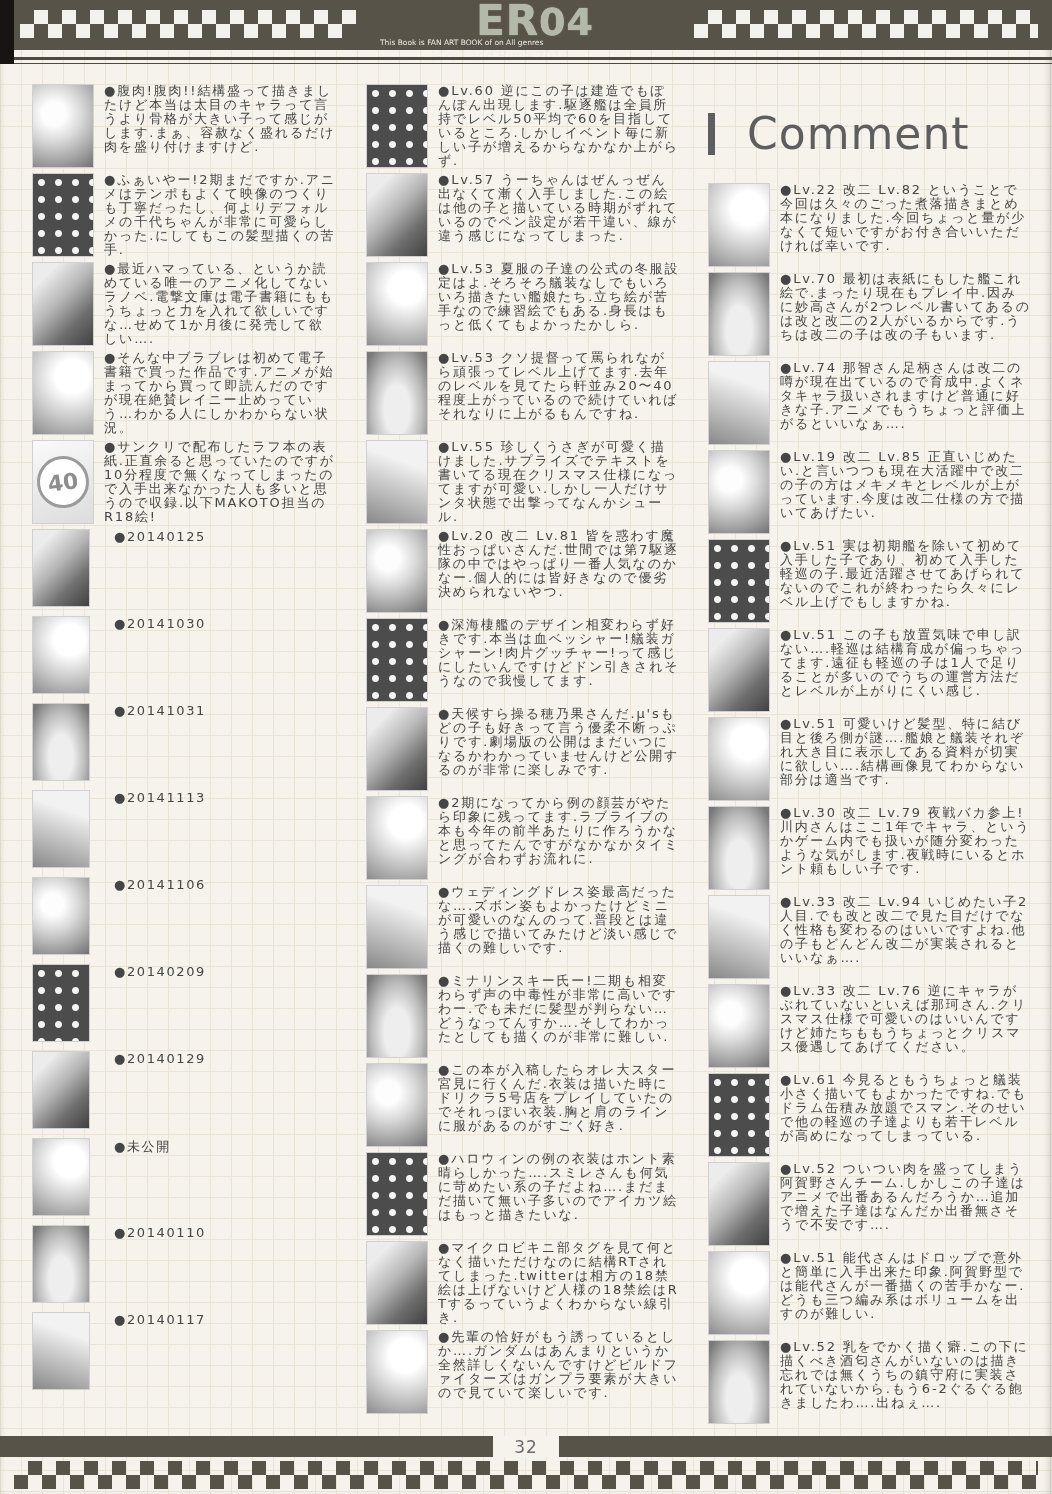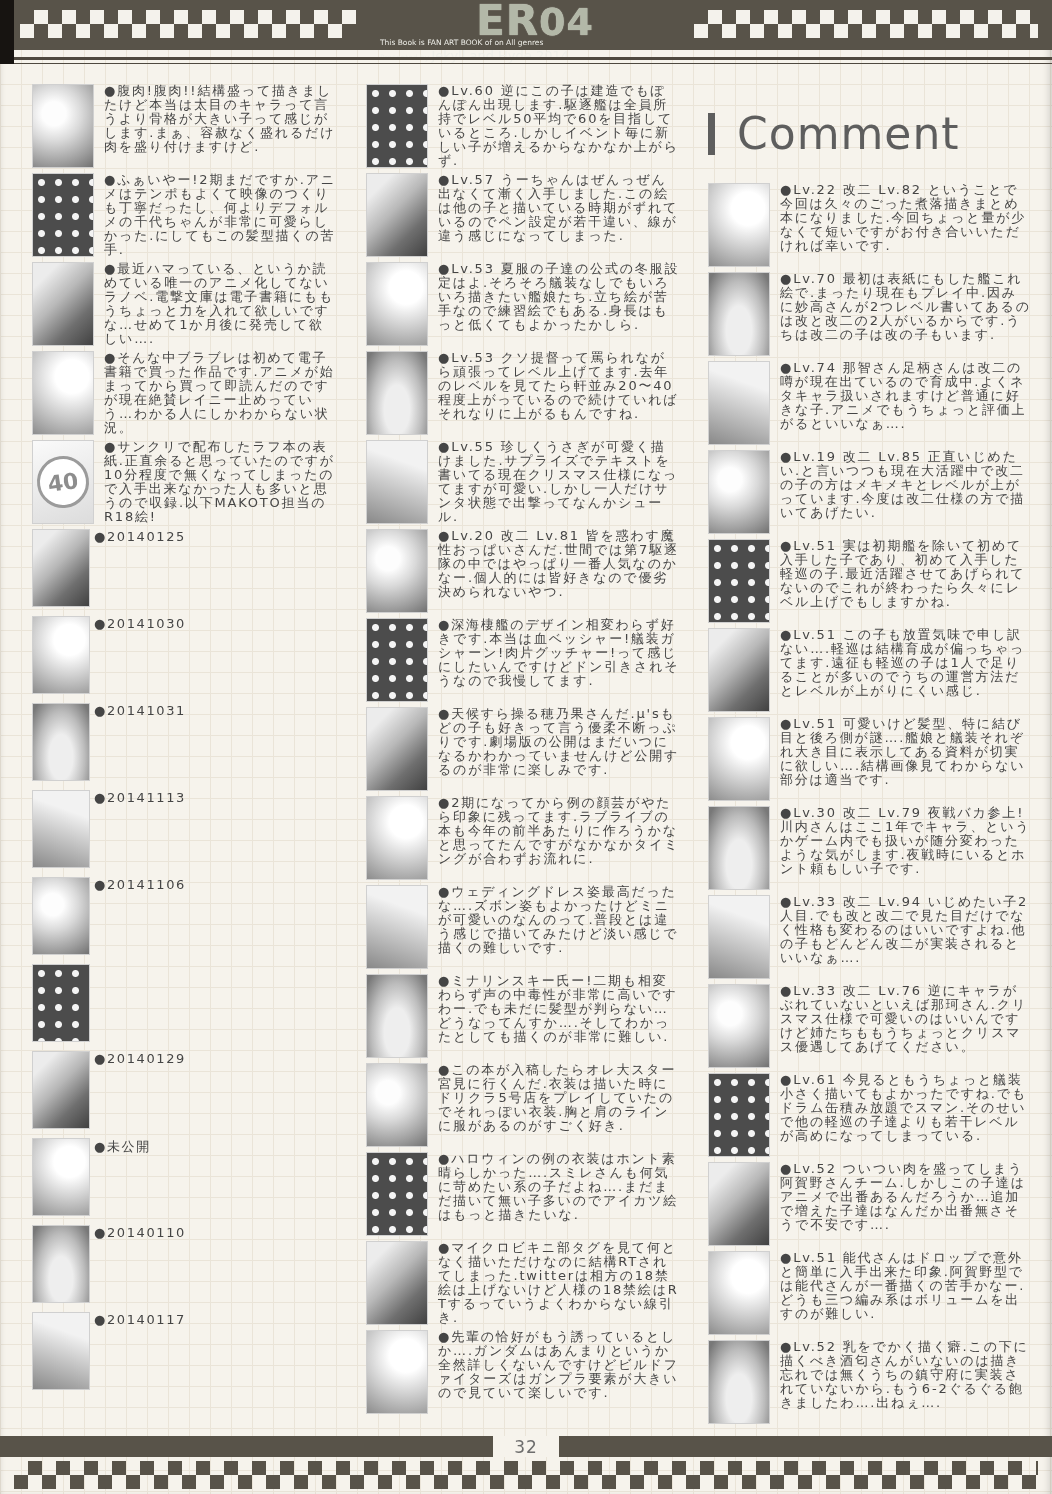--- a/index.html
+++ b/index.html
@@ -46,40 +46,40 @@
   .comment-block{display:flex;gap:10px;margin-bottom:5px;}
   .thumb{
     flex:0 0 62px;height:84px;box-sizing:border-box;
     border:1px solid #d5d0c6;filter:saturate(0);
   }
   .comment-text{
     margin:0;font-size:13px;line-height:14px;letter-spacing:1.8px;
     color:#454545;word-break:break-all;
   }
 
-  .date-row{display:flex;gap:4px;height:82px;margin-bottom:5px;}
+  .date-row{display:flex;gap:24px;height:82px;margin-bottom:5px;}
   .date-row .thumb{flex:0 0 58px;height:78px;}
   .date-text{margin:0;font-size:13px;letter-spacing:1.6px;color:#454545;}
 
   
   .tv0{background:radial-gradient(circle at 35% 35%, #fdfdfd 0 18%, #d9d9d9 42%, #9d9d9d 76%, #717171);}
   .tv1{background:linear-gradient(135deg, #ececec 18%, #b8b8b8 45%, #6f6f6f 72%, #414141);}
   .tv2{background:radial-gradient(circle at 65% 30%, #ffffff 0 24%, #d1d1d1 55%, #8c8c8c);}
   .tv3{background:#4c4c4c radial-gradient(circle, #f4f4f4 0 3px, transparent 4px);background-size:17px 17px;}
   .tv4{background:linear-gradient(200deg, #f2f2f2 28%, #c6c6c6 58%, #898989);}
   .tv5{background:radial-gradient(ellipse at 50% 70%, #eeeeee 0 30%, #bcbcbc 60%, #787878 92%);}
   .tv-badge{background:linear-gradient(160deg,#fafafa,#dcdcdc);display:flex;align-items:center;justify-content:center;}
   .thumb-badge{
     width:46px;height:46px;border:3px solid #9b9b9b;border-radius:50%;
     display:flex;align-items:center;justify-content:center;
     font-size:22px;font-weight:bold;color:#8d8d8d;transform:rotate(-8deg);background:#fff;
   }
 
   
-  .comment-heading{display:flex;align-items:center;gap:22px;margin:24px 0 24px 0;}
+  .comment-heading{display:flex;align-items:center;gap:32px;margin:24px 0 24px 0;}
   .heading-bar{width:7px;height:42px;background:#5e5e5e;}
   .heading-text{font-size:44px;color:#5e5e5e;letter-spacing:1px;font-weight:400;}
 
   
   .footer{position:absolute;left:0;right:0;bottom:0;height:58px;z-index:2;}
   .footer-band{position:absolute;top:0;left:0;right:0;height:21px;background:#585349;}
   .footer-notch{
     position:absolute;top:0;left:50%;transform:translateX(-50%);
     width:66px;height:21px;background:#f6f3ec;
     display:flex;align-items:center;justify-content:center;
@@ -155,20 +155,21 @@
         <div class="date-row">
           <div class="thumb tv4"></div>
           <p class="date-text">●20141113</p>
         </div>
         <div class="date-row">
           <div class="thumb tv0"></div>
           <p class="date-text">●20141106</p>
         </div>
         <div class="date-row">
           <div class="thumb tv3"></div>
+          <p class="date-text">●20140209</p>
         </div>
         <div class="date-row">
           <div class="thumb tv1"></div>
           <p class="date-text">●20140129</p>
         </div>
         <div class="date-row">
           <div class="thumb tv2"></div>
           <p class="date-text">●未公開</p>
         </div>
         <div class="date-row">

